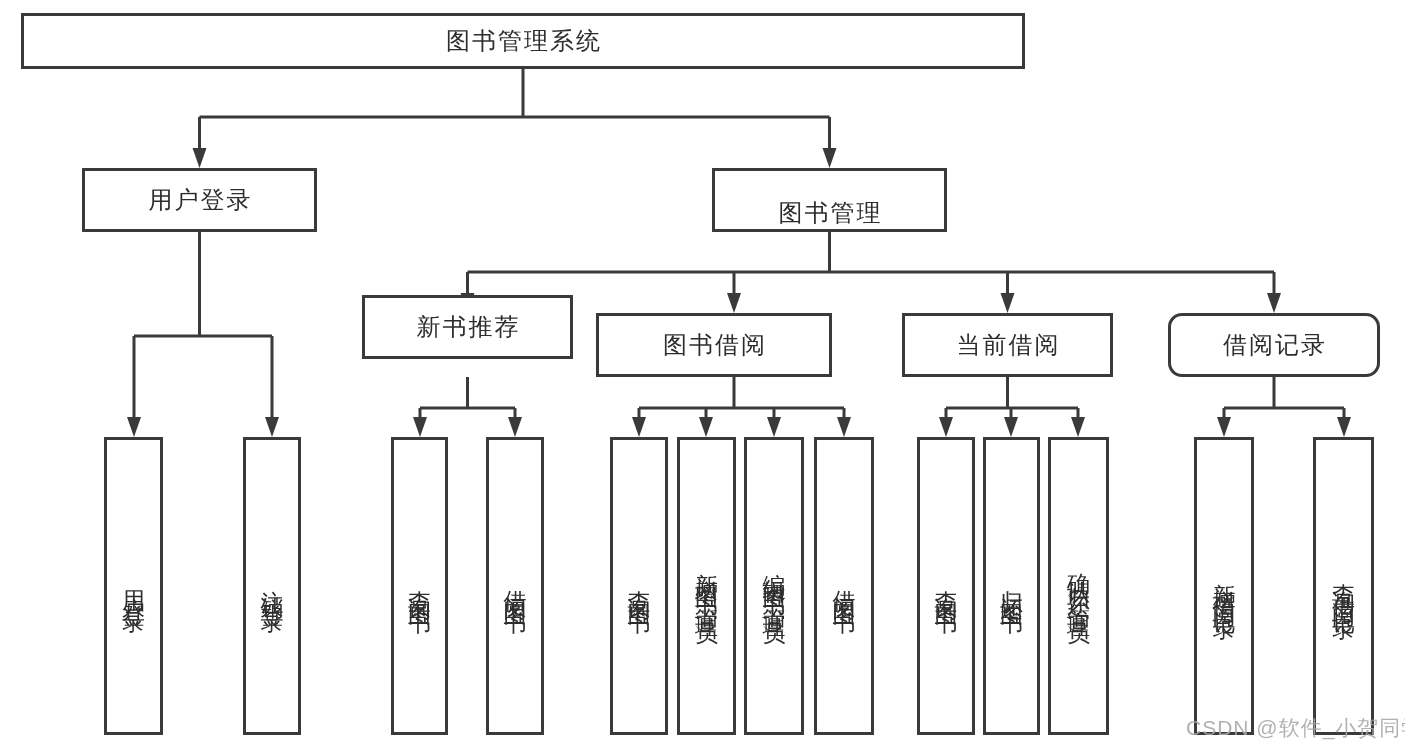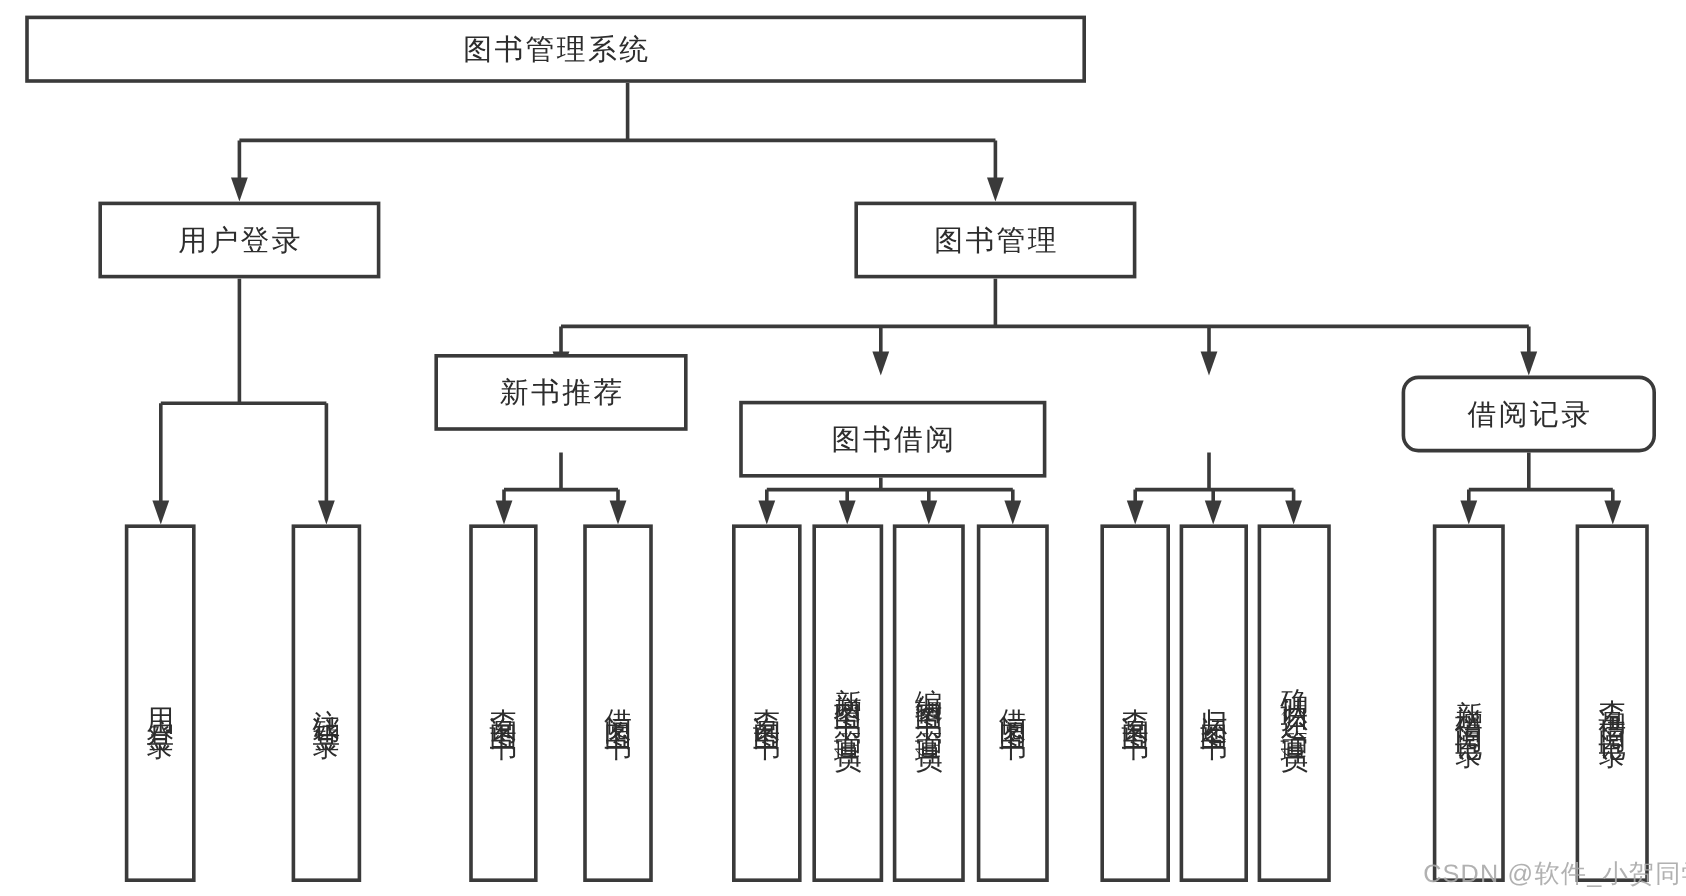--- a/index.html
+++ b/index.html
@@ -34,25 +34,25 @@
   }
   .vlabel{
     writing-mode:vertical-rl;
     text-orientation:mixed;
     font-size:23px;
     letter-spacing:7px;
     line-height:1;
     white-space:nowrap;
   }
   
-  .n-root{left:21px;top:13px;width:884px;height:56px;}
+  .n-root{left:21px;top:13px;width:1004px;height:56px;}
   .n-user{left:82px;top:168px;width:235px;height:64px;}
-  .n-mgmt{left:712px;top:168px;width:235px;height:64px;}
+  .n-mgmt{left:712px;top:168px;width:235px;height:64px;align-items:flex-end;}
   .n-g0{left:362px;top:295px;width:211px;height:64px;}
-  .n-g1{left:616px;top:313px;width:256px;height:64px;margin-top:21px;}
+  .n-g1{left:596px;top:313px;width:236px;height:64px;}
   .n-g2{left:902px;top:313px;width:211px;height:64px;}
   .n-g3{left:1168px;top:313px;width:212px;height:64px;border-radius:14px;}
   .leaf{top:437px;height:298px;}
   .l-a0{left:104px;width:59px;}
   .l-a1{left:243px;width:58px;}
   .l-b0{left:391px;width:57px;}
   .l-b1{left:486px;width:58px;}
   .l-c0{left:610px;width:58px;}
   .l-c1{left:677px;width:59px;}
   .l-c2{left:744px;width:60px;}
@@ -121,20 +121,23 @@
   <div class="box n-mgmt">
     <span class="hlabel">图书管理</span>
   </div>
 
   <div class="box n-g0">
     <span class="hlabel">新书推荐</span>
   </div>
   <div class="box n-g1">
     <span class="hlabel">图书借阅</span>
   </div>
+  <div class="box n-g2">
+    <span class="hlabel">当前借阅</span>
+  </div>
   <div class="box n-g3">
     <span class="hlabel">借阅记录</span>
   </div>
 
   <div class="box leaf l-a0">
     <span class="vlabel">用户登录</span>
   </div>
   <div class="box leaf l-a1">
     <span class="vlabel">注销登录</span>
   </div>

